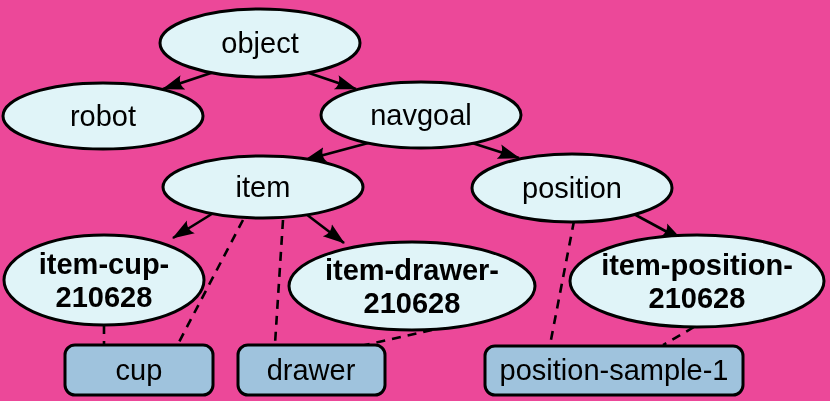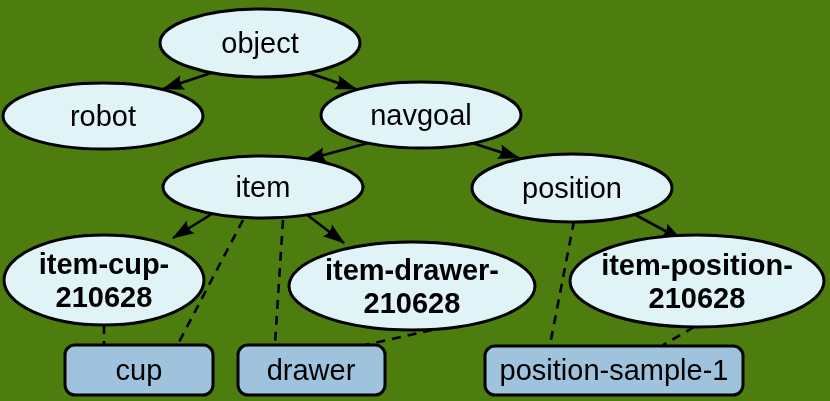--- a/index.html
+++ b/index.html
@@ -4,21 +4,21 @@
 <style>
   html, body {
     margin: 0;
     padding: 0;
     background: #ffffff;
   }
   #canvas {
     position: relative;
     width: 830px;
     height: 401px;
-    background: #4d7c0f;
+    background: #ec4899;
     overflow: hidden;
     font-family: "Liberation Sans", sans-serif;
   }
   svg { display: block; }
   .node-ellipse {
     fill: #e0f4f8;
     stroke: #000000;
     stroke-width: 3;
   }
   .leaf-rect {

